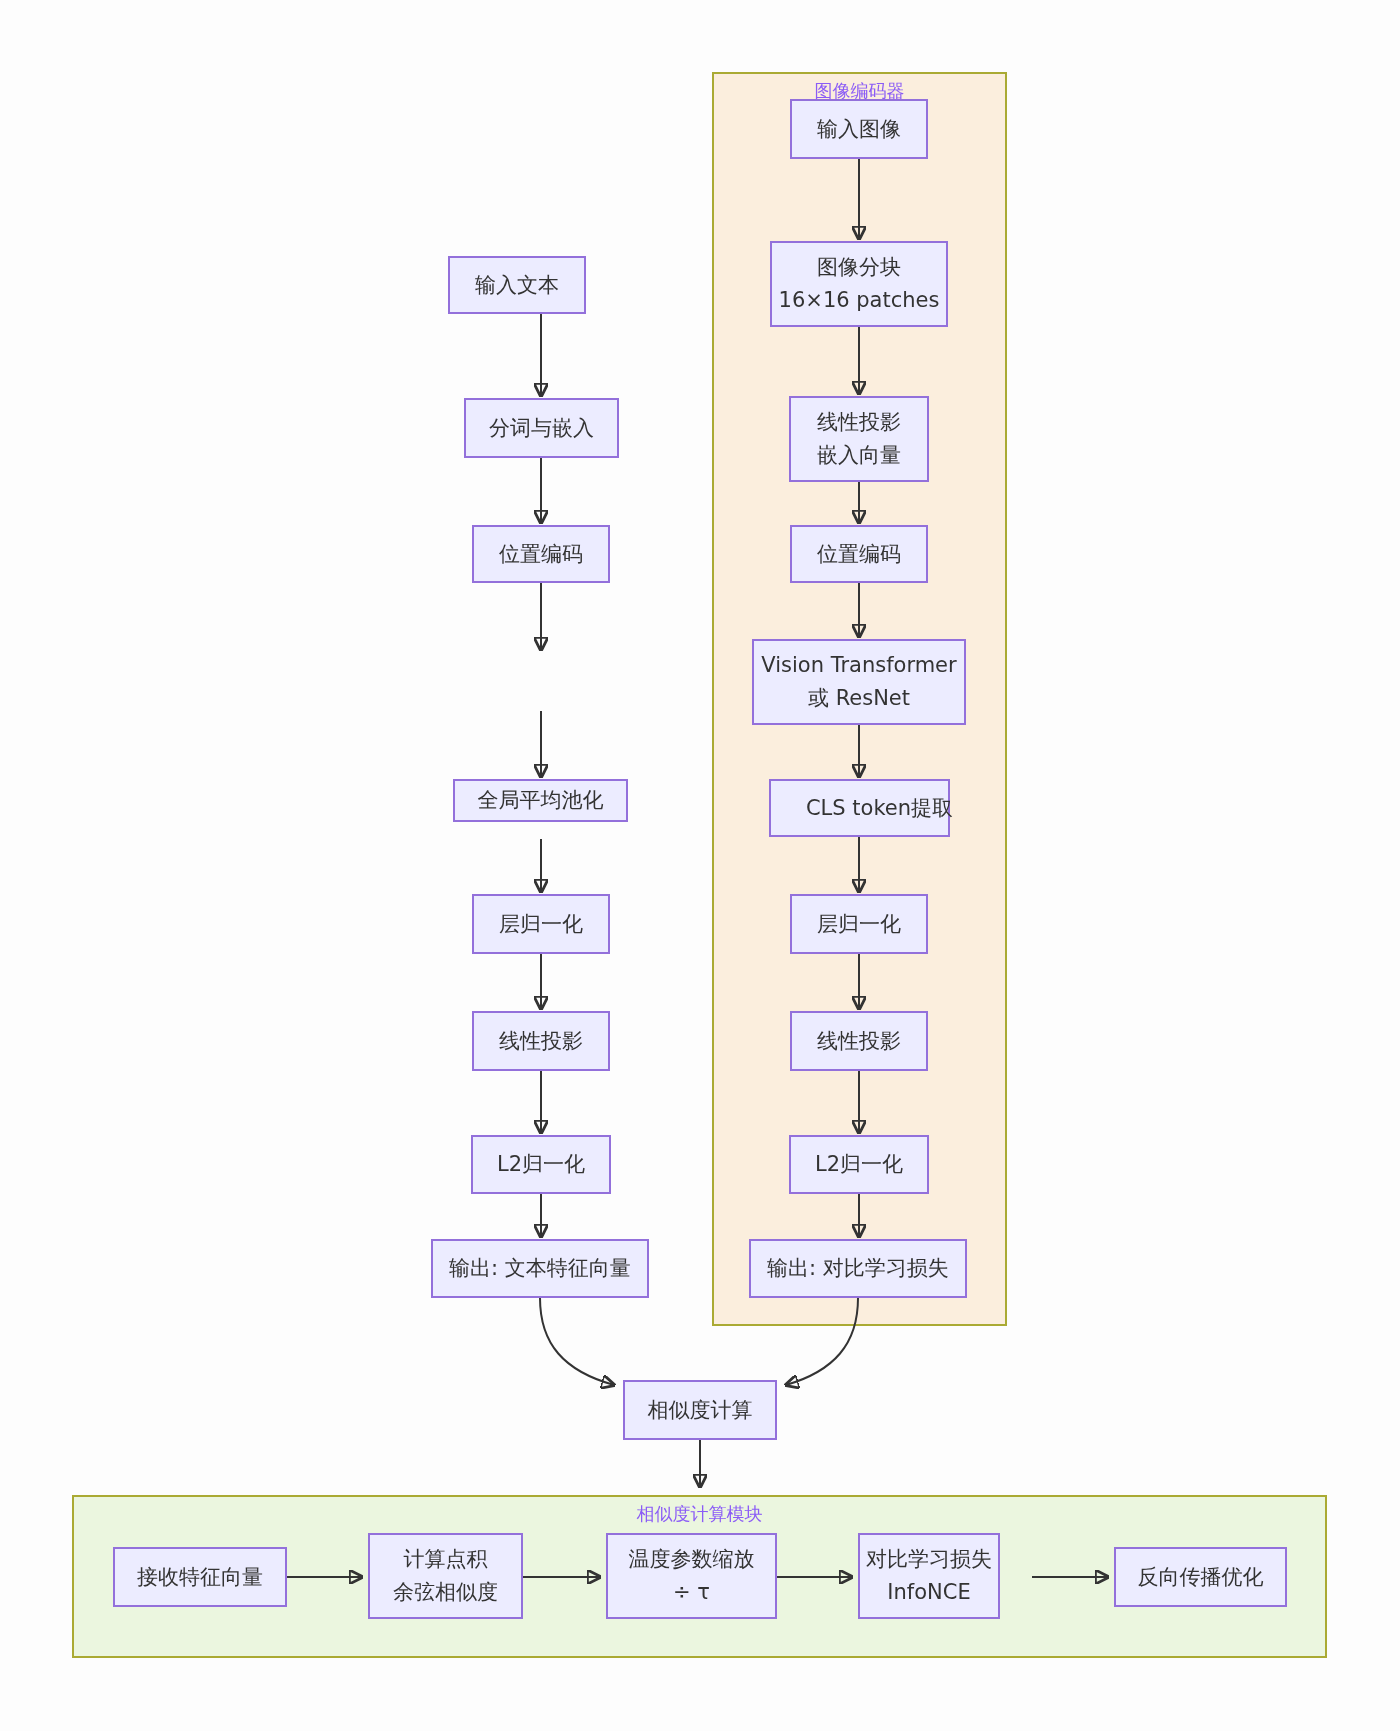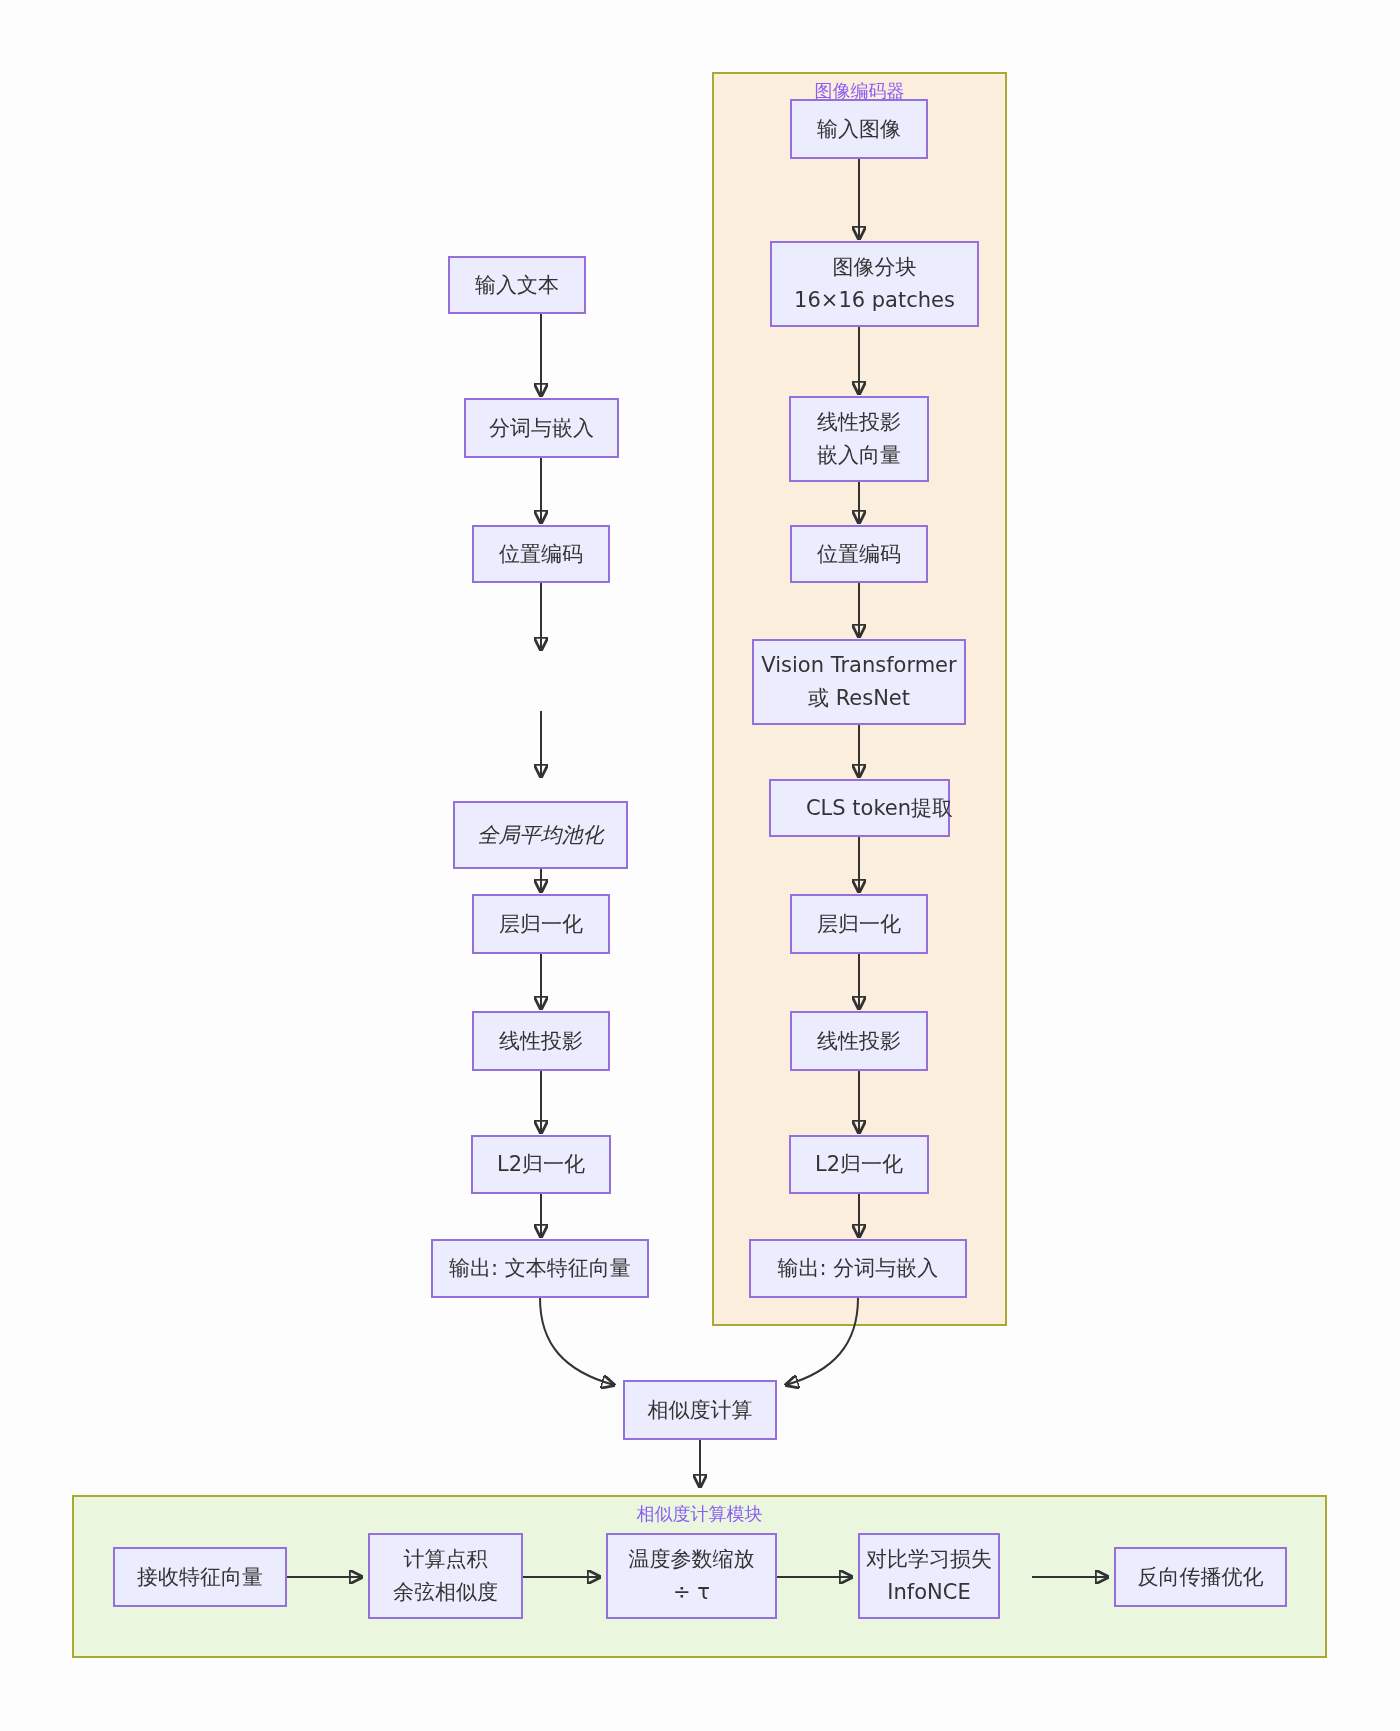--- a/index.html
+++ b/index.html
@@ -66,45 +66,45 @@
 
     <path d="M287,1577 L362,1577" marker-end="url(#ah)"></path>
     <path d="M523,1577 L600,1577" marker-end="url(#ah)"></path>
     <path d="M777,1577 L852,1577" marker-end="url(#ah)"></path>
     <path d="M1032,1577 L1108,1577" marker-end="url(#ah)"></path>
   </svg>
 
   <div class="node" style="left:448px;top:256px;width:138px;height:58px;">输入文本</div>
   <div class="node" style="left:464px;top:398px;width:155px;height:60px;">分词与嵌入</div>
   <div class="node" style="left:472px;top:525px;width:138px;height:58px;">位置编码</div>
-  <div class="node" style="left:453px;top:801px;width:175px;height:68px;font-style:italic;">全局平均池化</div>
+  <div class="node" style="left:453px;top:779px;width:175px;height:43px;">全局平均池化</div>
   <div class="node" style="left:472px;top:894px;width:138px;height:60px;">层归一化</div>
   <div class="node" style="left:472px;top:1011px;width:138px;height:60px;">线性投影</div>
   <div class="node" style="left:471px;top:1135px;width:140px;height:59px;">L2归一化</div>
   <div class="node" style="left:431px;top:1239px;width:218px;height:59px;">输出: 文本特征向量</div>
 
   <div class="node" style="left:790px;top:99px;width:138px;height:60px;">输入图像</div>
-  <div class="node" style="left:770px;top:241px;width:209px;height:86px;text-align:right;">
+  <div class="node" style="left:770px;top:241px;width:178px;height:86px;text-align:right;">
     <span>图像分块</span>
     <span>16×16 patches</span>
   </div>
   <div class="node" style="left:789px;top:396px;width:140px;height:86px;">
     <span>线性投影</span>
     <span>嵌入向量</span>
   </div>
   <div class="node" style="left:790px;top:525px;width:138px;height:58px;">位置编码</div>
   <div class="node" style="left:752px;top:639px;width:214px;height:86px;">
     <span>Vision Transformer</span>
     <span>或 ResNet</span>
   </div>
   <div class="node" style="left:769px;top:779px;width:181px;height:58px;padding-left:40px;">CLS token提取</div>
   <div class="node" style="left:790px;top:894px;width:138px;height:60px;">层归一化</div>
   <div class="node" style="left:790px;top:1011px;width:138px;height:60px;">线性投影</div>
   <div class="node" style="left:789px;top:1135px;width:140px;height:59px;">L2归一化</div>
-  <div class="node" style="left:749px;top:1239px;width:218px;height:59px;">输出: 分词与嵌入</div>
+  <div class="node" style="left:749px;top:1239px;width:218px;height:59px;">输出: 对比学习损失</div>
 
   <div class="node" style="left:623px;top:1380px;width:154px;height:60px;">相似度计算</div>
 
   <div class="node" style="left:113px;top:1547px;width:174px;height:60px;">接收特征向量</div>
   <div class="node" style="left:368px;top:1533px;width:155px;height:86px;">
     <span>计算点积</span>
     <span>余弦相似度</span>
   </div>
   <div class="node" style="left:606px;top:1533px;width:171px;height:86px;">
     <span>温度参数缩放</span>

